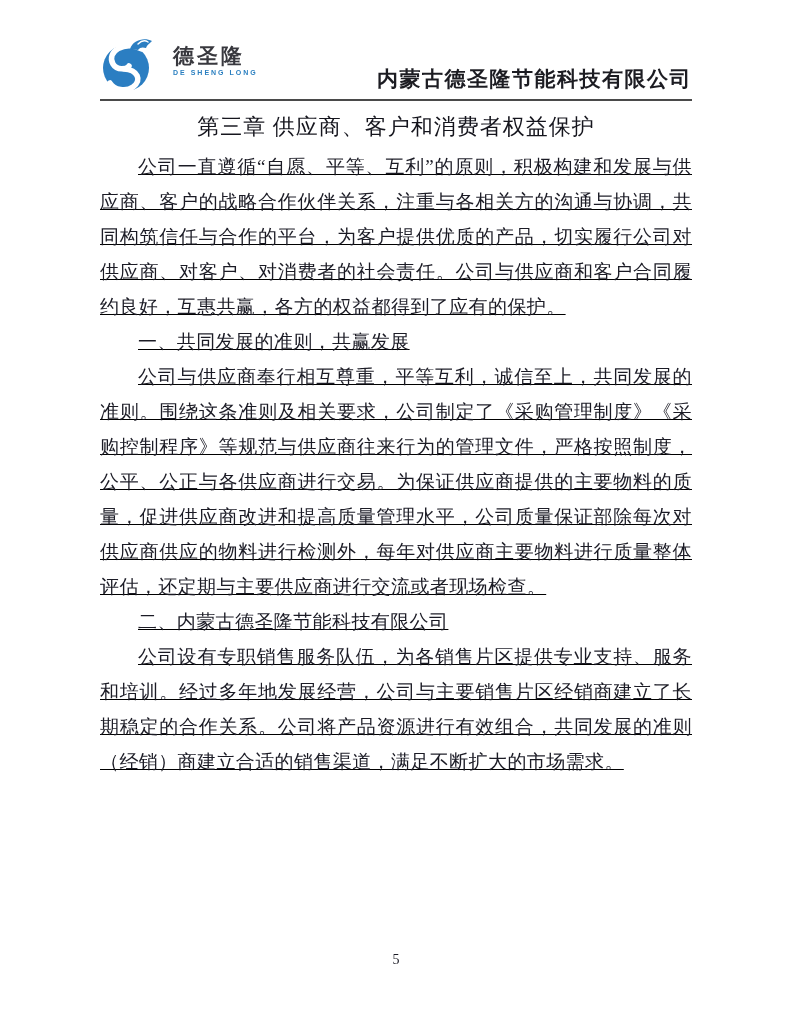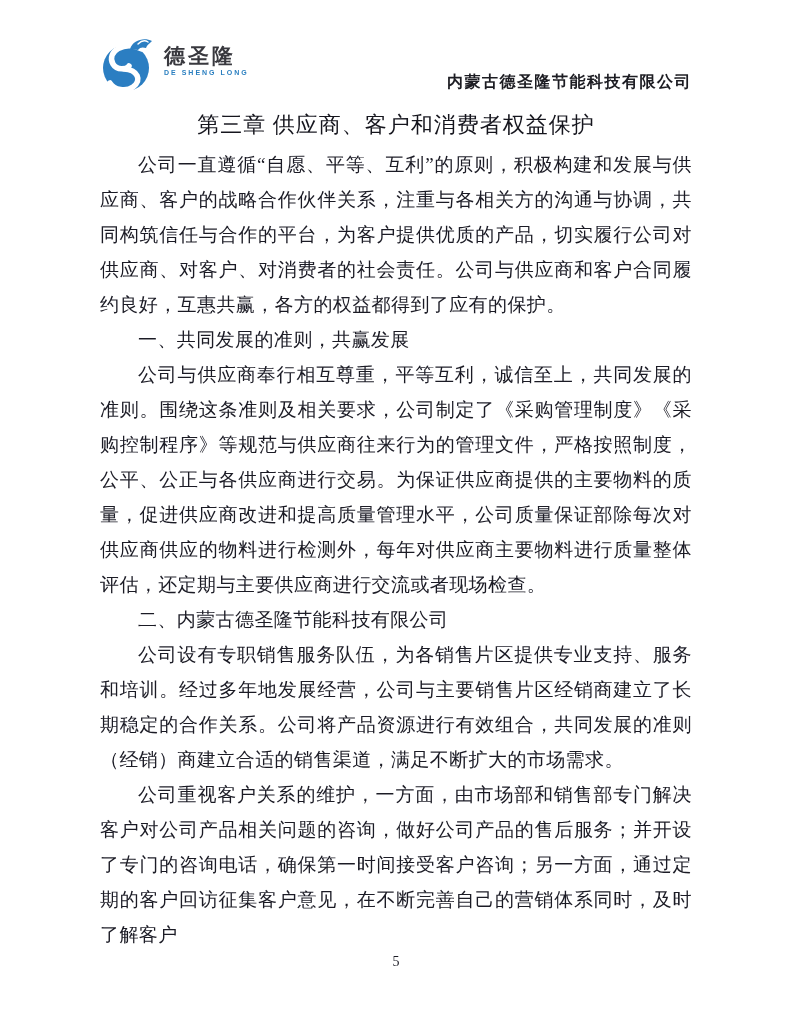--- a/index.html
+++ b/index.html
@@ -17,21 +17,21 @@
     overflow: hidden;
   }
   .header {
     display: flex;
     justify-content: space-between;
     align-items: flex-end;
   }
   .logo {
     display: flex;
     align-items: center;
-    gap: 8px;
+    gap: 17px;
   }
   .logo svg { display: block; }
   .logo-text {
     display: flex;
     flex-direction: column;
     line-height: 1.05;
     margin-bottom: 8px;
   }
   .logo-cn {
     font-family: "Liberation Sans", "DejaVu Sans", sans-serif;
@@ -42,41 +42,41 @@
   }
   .logo-en {
     font-family: "Liberation Sans", "DejaVu Sans", sans-serif;
     font-size: 7px;
     font-weight: bold;
     color: #2a7fc0;
     letter-spacing: 2px;
     margin-top: 2px;
   }
   .company {
-    font-size: 16px;
+    font-size: 21px;
     font-weight: bold;
     color: #1c1c22;
     letter-spacing: 1.5px;
     padding-bottom: 1px;
     white-space: nowrap;
   }
   .rule {
     height: 2px;
     background: #4a4a4a;
     margin-top: 5px;
   }
   .title {
     font-size: 22px;
     font-weight: normal;
     text-align: center;
     color: #15151d;
     margin-top: 11px;
     letter-spacing: 1px;
   }
-  .docbody { margin-top: 7px; }
+  .docbody { margin-top: 7px; text-decoration: underline; }
   .para {
     font-size: 19px;
     line-height: 35px;
     color: #1b1b25;
     text-align: justify;
     text-justify: inter-ideograph;
     text-indent: 2em;
     letter-spacing: 0.4px;
   }
   .footer {
@@ -113,20 +113,19 @@
   <div class="rule"></div>
 
   <h1 class="title">第三章 供应商、客户和消费者权益保护</h1>
 
   <main class="docbody">
       <p class="para">公司一直遵循“自愿、平等、互利”的原则，积极构建和发展与供应商、客户的战略合作伙伴关系，注重与各相关方的沟通与协调，共同构筑信任与合作的平台，为客户提供优质的产品，切实履行公司对供应商、对客户、对消费者的社会责任。公司与供应商和客户合同履约良好，互惠共赢，各方的权益都得到了应有的保护。</p>
       <p class="para">一、共同发展的准则，共赢发展</p>
       <p class="para">公司与供应商奉行相互尊重，平等互利，诚信至上，共同发展的准则。围绕这条准则及相关要求，公司制定了《采购管理制度》《采购控制程序》等规范与供应商往来行为的管理文件，严格按照制度，公平、公正与各供应商进行交易。为保证供应商提供的主要物料的质量，促进供应商改进和提高质量管理水平，公司质量保证部除每次对供应商供应的物料进行检测外，每年对供应商主要物料进行质量整体评估，还定期与主要供应商进行交流或者现场检查。</p>
       <p class="para">二、内蒙古德圣隆节能科技有限公司</p>
       <p class="para">公司设有专职销售服务队伍，为各销售片区提供专业支持、服务和培训。经过多年地发展经营，公司与主要销售片区经销商建立了长期稳定的合作关系。公司将产品资源进行有效组合，共同发展的准则（经销）商建立合适的销售渠道，满足不断扩大的市场需求。</p>
-      <p class="para">公司重视客户关系的维护，一方面，由市场部和销售部专门解决客户对公司产品相关问题的咨询，做好公司产品的售后服务；并开设了专门的咨询电话，确保第一时间接受客户咨询；另一方面，通过定期的客户回访征集客户意见，在不断完善自己的营销体系同时，及时了解客户</p>
     </main>
 
   <footer class="footer">
     <span class="pageno">5</span>
   </footer>
 
 </div>
 
 </body></html>

